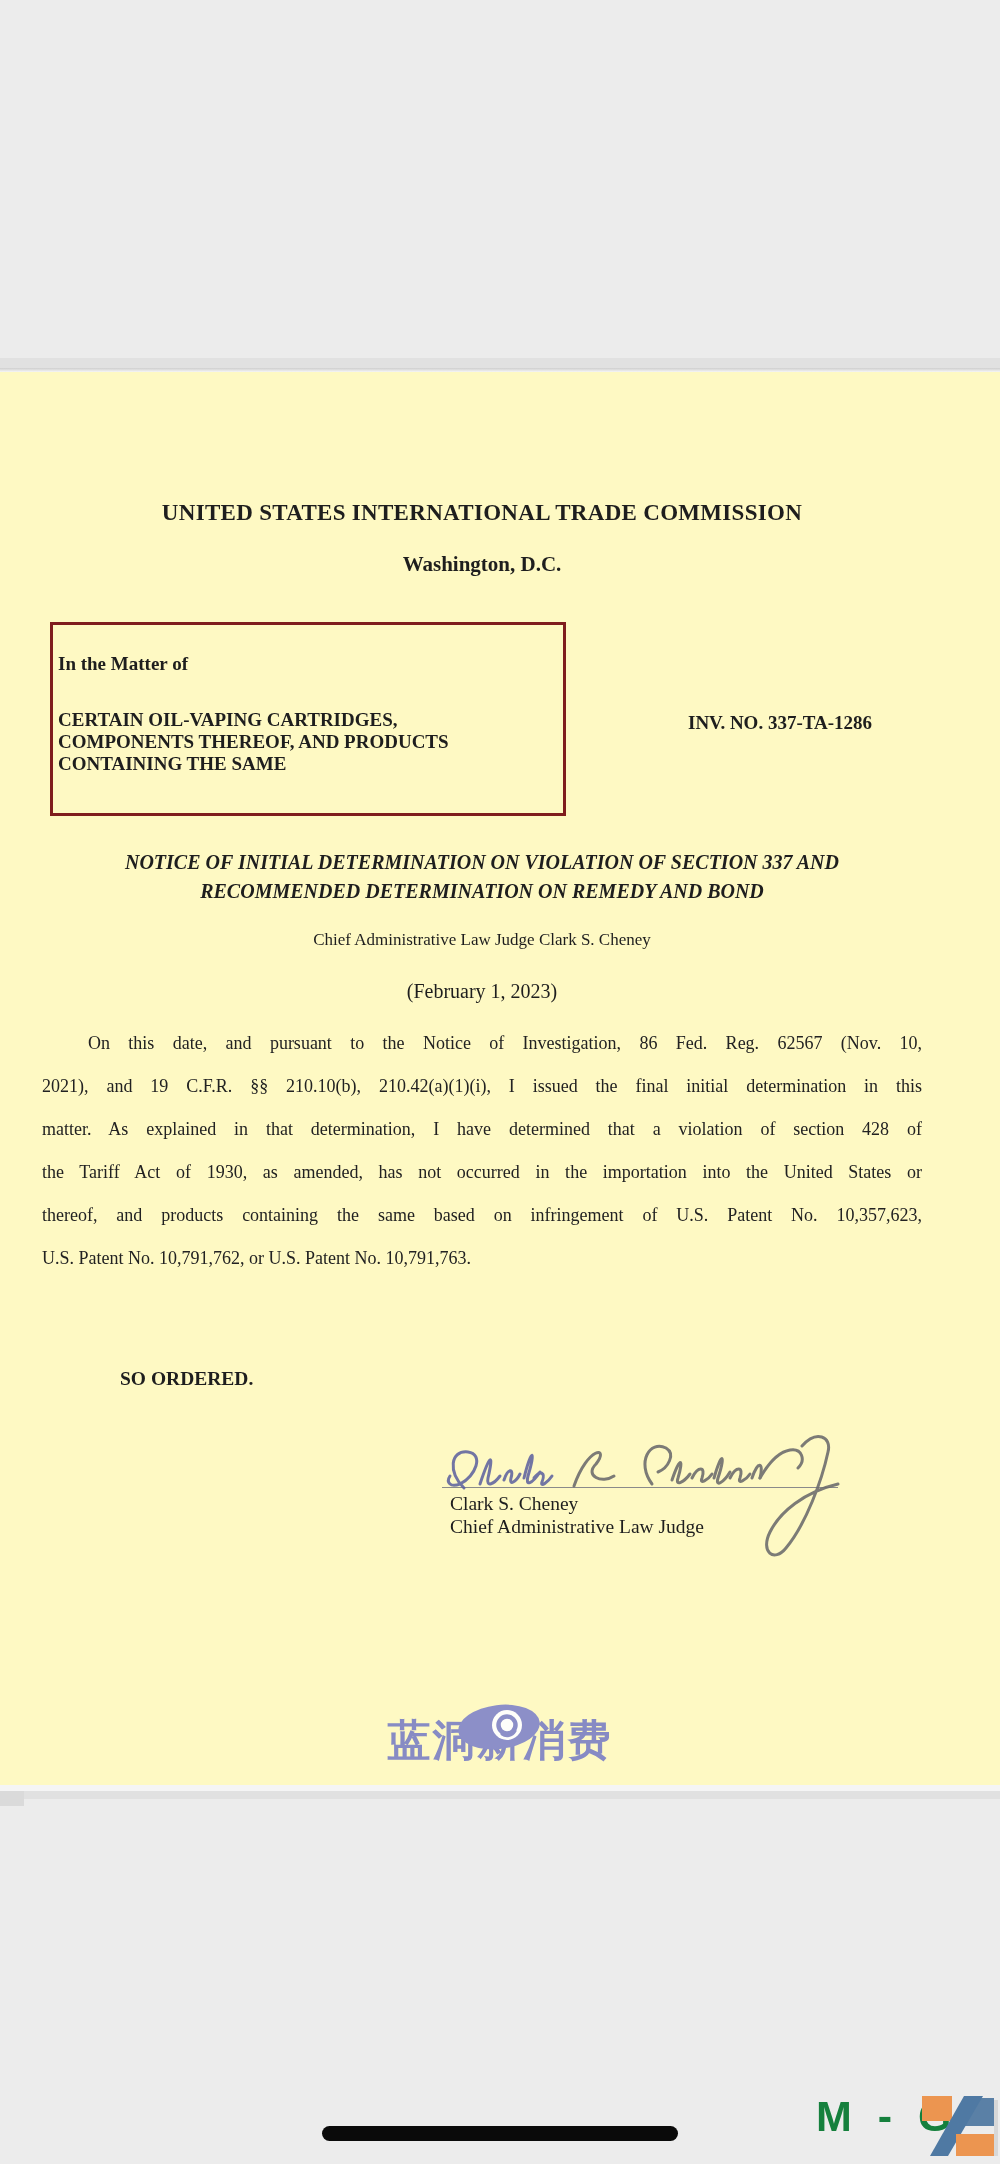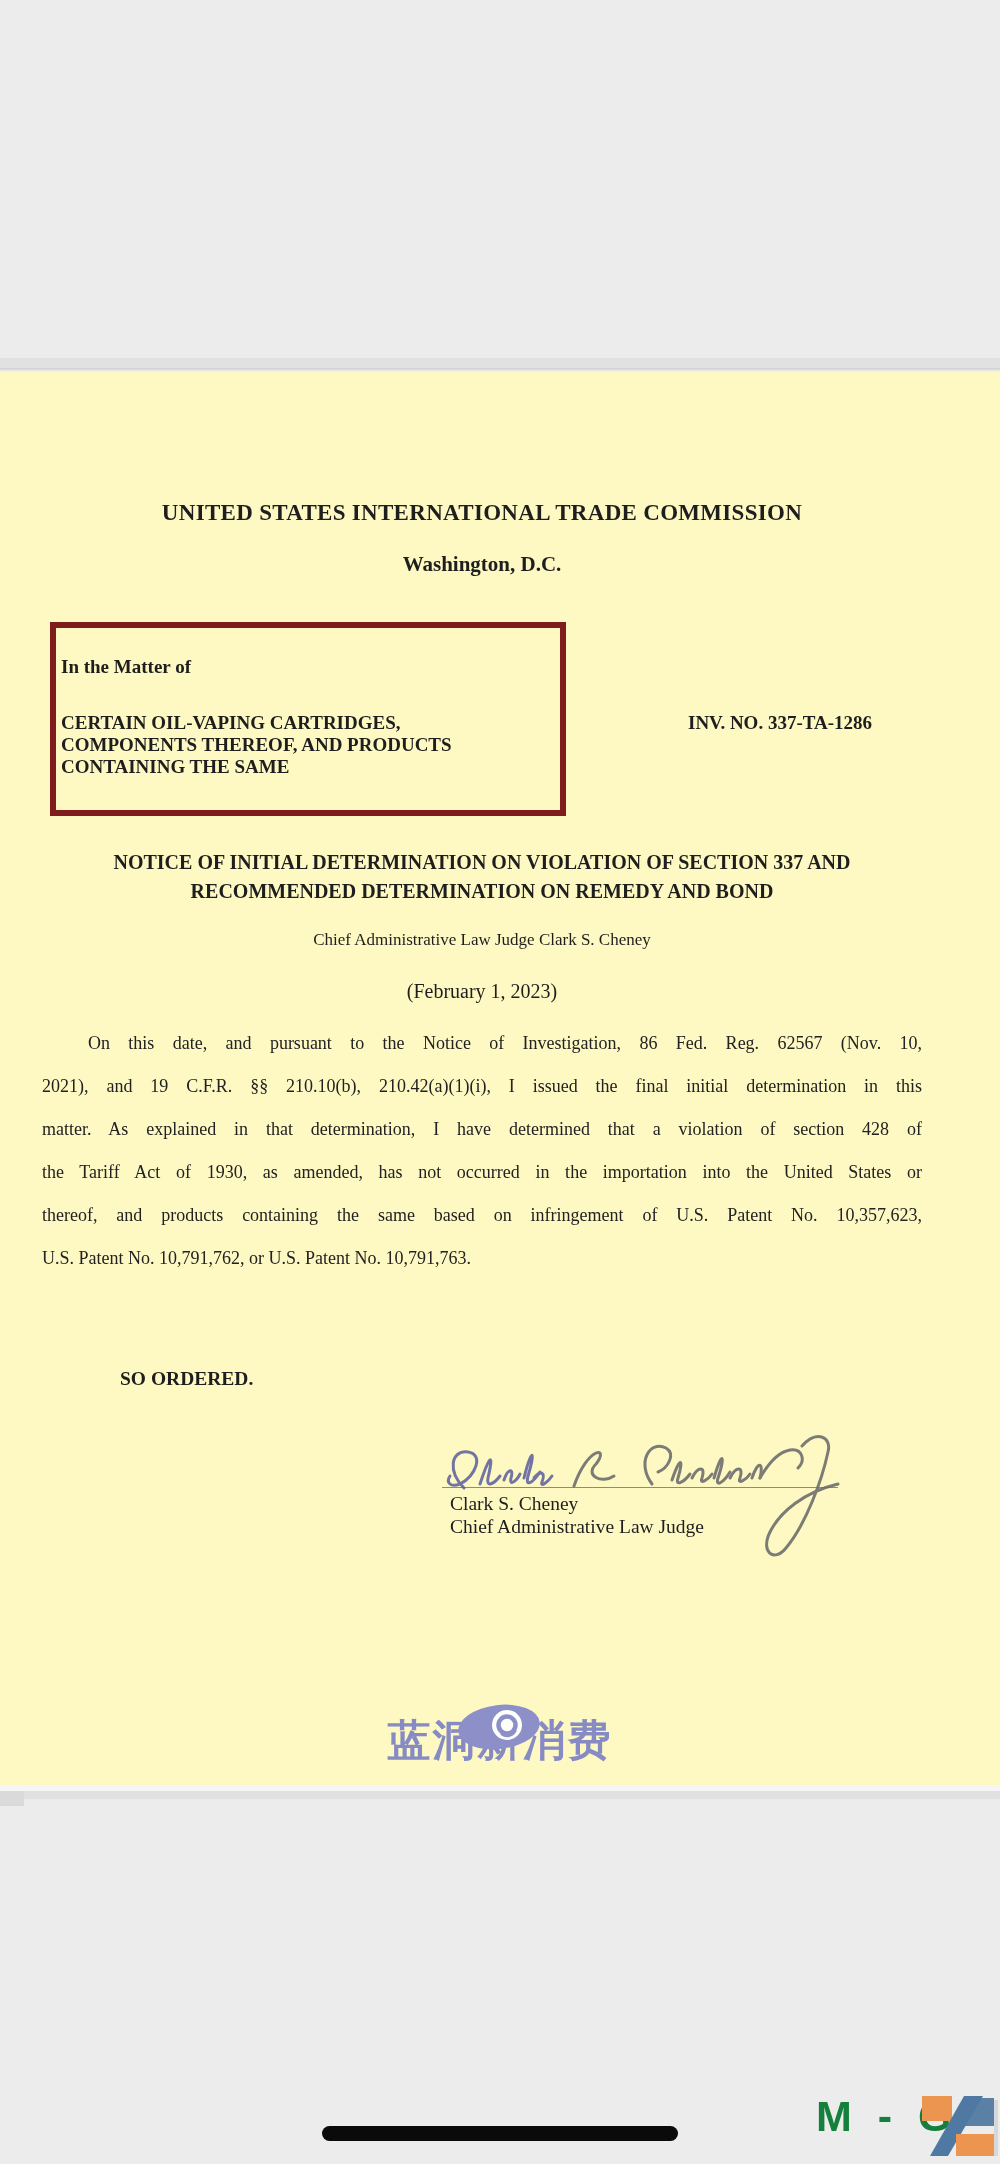--- a/index.html
+++ b/index.html
@@ -17,30 +17,30 @@
   .next-strip-left{position:absolute;left:0;top:1791px;width:24px;height:15px;background:#dadada;}
 
   
   .page{position:absolute;left:0;top:372px;width:1000px;height:1413px;background:#fef9c3;}
   .page *{position:absolute;}
 
   .doc-h1{left:42px;width:880px;top:128px;text-align:center;font-weight:bold;
     font-size:23px;letter-spacing:.3px;white-space:nowrap;}
   .doc-h2{left:42px;width:880px;top:180px;text-align:center;font-weight:bold;font-size:21px;}
 
-  .matter-box{left:50px;top:250px;width:516px;height:194px;border:6px solid #7f1d1d;
+  .matter-box{left:50px;top:250px;width:516px;height:194px;border:3px solid #7f1d1d;
     box-sizing:border-box;}
   .matter-label{left:5px;top:28px;font-weight:bold;font-size:19px;white-space:nowrap;}
   .matter-caption{left:5px;top:84px;font-weight:bold;font-size:19px;line-height:22px;
     white-space:nowrap;}
   .matter-caption div{position:static;}
   .inv-no{left:688px;top:340px;font-weight:bold;font-size:19px;white-space:nowrap;}
 
   .notice-title{left:42px;width:880px;top:476px;text-align:center;font-weight:bold;
-    font-size:20px;line-height:29px;}
+    font-size:20px;line-height:29px;font-style:italic;}
   .notice-title div{position:static;}
   .judge-line{left:42px;width:880px;top:558px;text-align:center;font-size:17px;}
   .date-line{left:42px;width:880px;top:608px;text-align:center;font-size:20px;}
 
   .body-para{left:42px;top:650px;width:880px;font-size:18px;line-height:43px;color:#222;}
   .body-para .bl{position:static;display:block;text-align:justify;text-align-last:justify;
     white-space:nowrap;}
   .body-para .bl.first{padding-left:46px;}
   .body-para .bl.last{text-align:left;text-align-last:left;}
 

